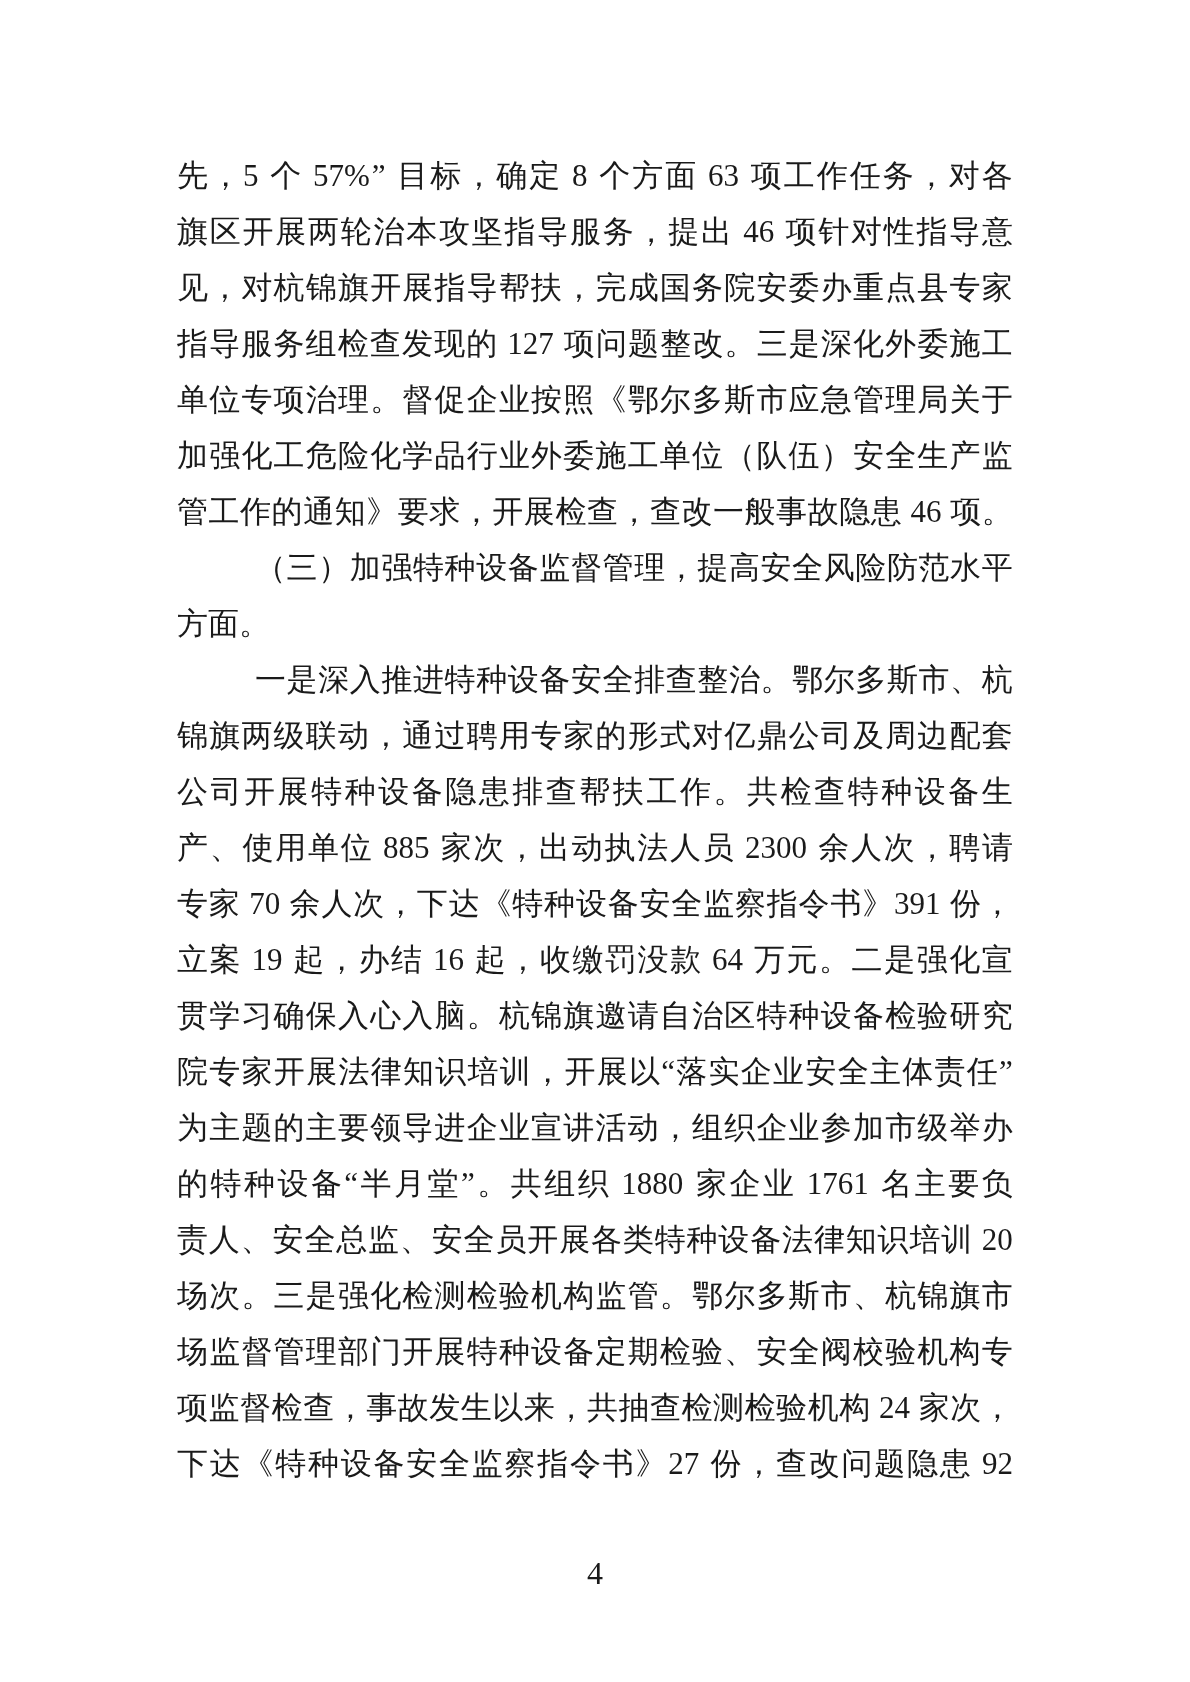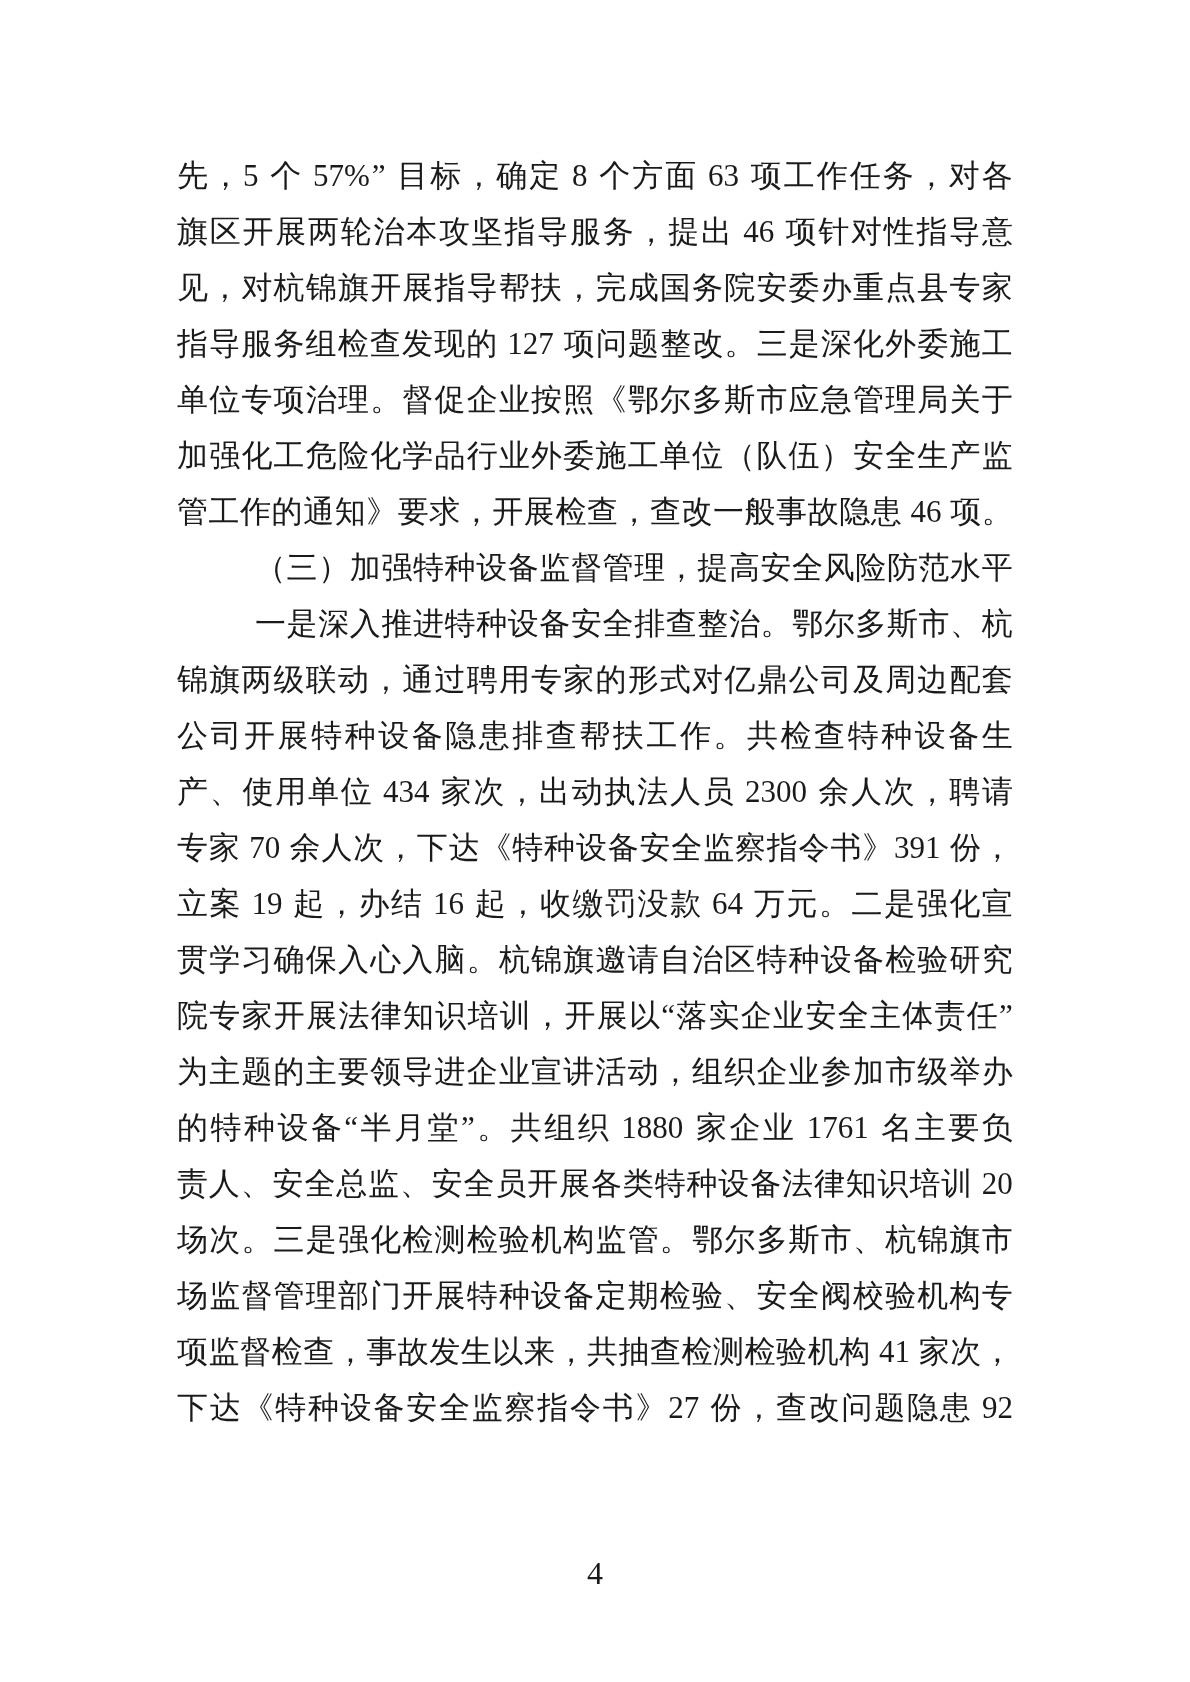--- a/index.html
+++ b/index.html
@@ -273,20 +273,21 @@
         <span>高</span>
         <span>安</span>
         <span>全</span>
         <span>风</span>
         <span>险</span>
         <span>防</span>
         <span>范</span>
         <span>水</span>
         <span>平</span>
       </div>
+    <div class="line">方面。</div>
 
     <div class="line justify indent">
         <span>一</span>
         <span>是</span>
         <span>深</span>
         <span>入</span>
         <span>推</span>
         <span>进</span>
         <span>特</span>
         <span>种</span>
@@ -363,21 +364,21 @@
         <span>生</span>
       </div>
     <div class="line justify">
         <span>产</span>
         <span>、</span>
         <span>使</span>
         <span>用</span>
         <span>单</span>
         <span>位</span>
         <span>&nbsp;</span>
-        <span>434</span>
+        <span>885</span>
         <span>&nbsp;</span>
         <span>家</span>
         <span>次</span>
         <span>，</span>
         <span>出</span>
         <span>动</span>
         <span>执</span>
         <span>法</span>
         <span>人</span>
         <span>员</span>
@@ -669,21 +670,21 @@
         <span>共</span>
         <span>抽</span>
         <span>查</span>
         <span>检</span>
         <span>测</span>
         <span>检</span>
         <span>验</span>
         <span>机</span>
         <span>构</span>
         <span>&nbsp;</span>
-        <span>41</span>
+        <span>24</span>
         <span>&nbsp;</span>
         <span>家</span>
         <span>次</span>
         <span>，</span>
       </div>
     <div class="line justify">
         <span>下</span>
         <span>达</span>
         <span>《</span>
         <span>特</span>

